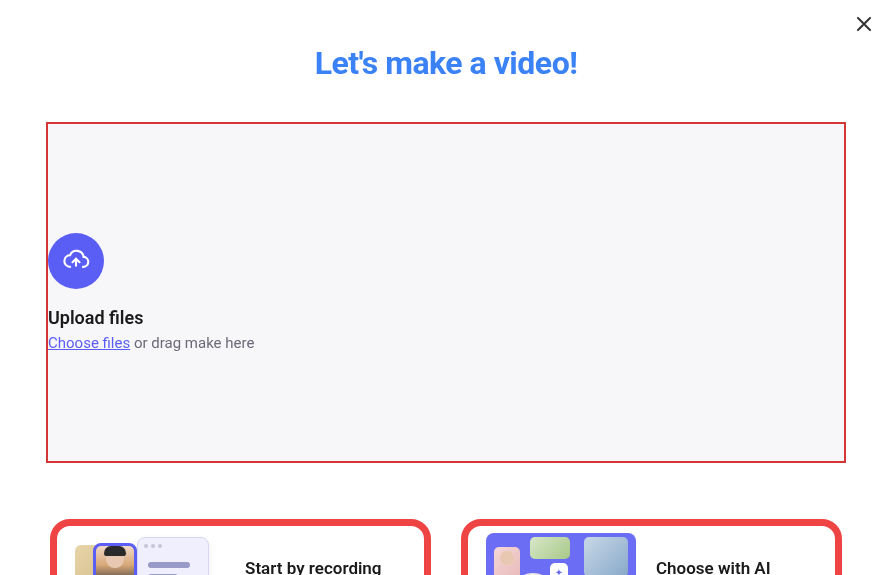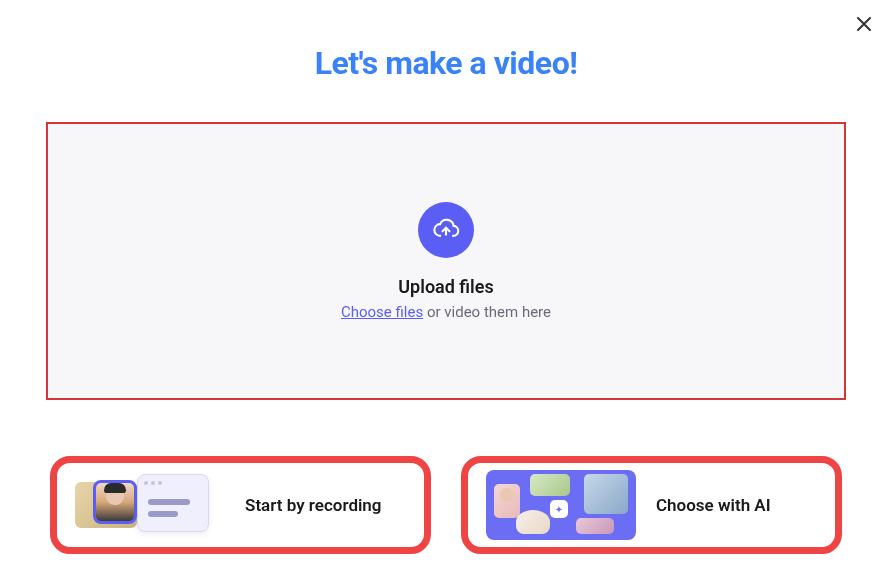--- a/index.html
+++ b/index.html
@@ -33,24 +33,23 @@
       font-size: 32px;
       font-weight: 700;
       color: #3b82f6;
       margin-top: 44px;
       letter-spacing: -0.5px;
     }
     .upload-area {
       margin: 40px 46px 0 46px;
       border: 2px solid #d43535;
       background: #f7f7fa;
-      height: 278px;
+      height: 341px;
       display: flex;
       flex-direction: column;
-      align-items: center;
       justify-content: center;
       cursor: pointer;
     }
     .upload-icon-circle {
       width: 56px;
       height: 56px;
       border-radius: 50%;
       background: #5b5ef4;
       display: flex;
       align-items: center;
@@ -271,21 +270,21 @@
 
 <div class="upload-area">
   <div class="upload-icon-circle">
     <svg width="28" height="28" viewBox="0 0 24 24" fill="none">
       <path d="M7 17 A5 5 0 0 1 7 7 A6 6 0 0 1 18.5 8.5 A4 4 0 0 1 18 17" stroke="#ffffff" stroke-width="1.8" stroke-linecap="round" fill="none"></path>
       <path d="M12 16 L12 10 M9 13 L12 10 L15 13" stroke="#ffffff" stroke-width="1.8" stroke-linecap="round" stroke-linejoin="round" fill="none"></path>
     </svg>
   </div>
   <div class="upload-title">Upload files</div>
   <div class="upload-sub">
-    <span class="choose-link">Choose files</span><span> or video them here</span>
+    <span class="choose-link">Choose files</span><span> or drag make here</span>
   </div>
 </div>
 
 <div class="cards-row">
   <div class="option-card">
     <div class="card-thumb">
       <div class="rec-back"></div>
       <div class="rec-browser">
         <div class="rec-browser-dots">
             <span></span>

